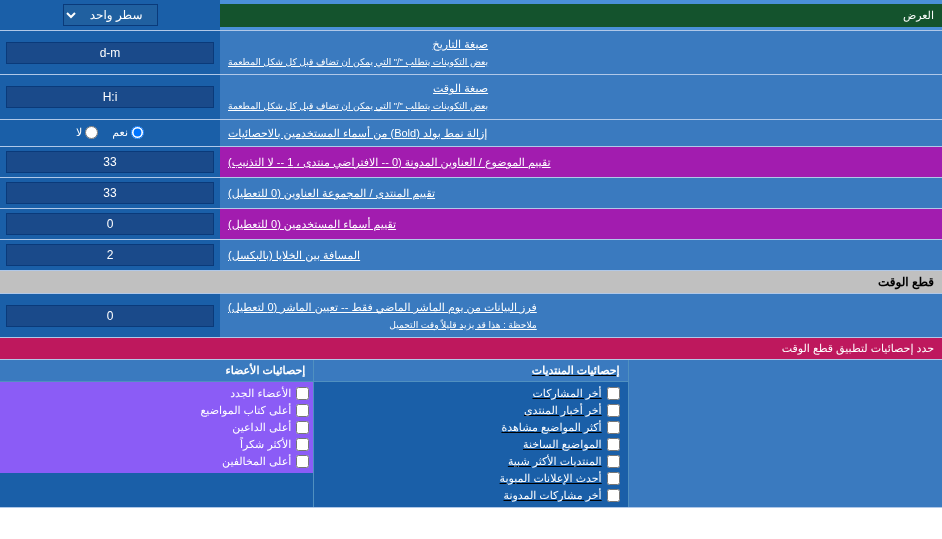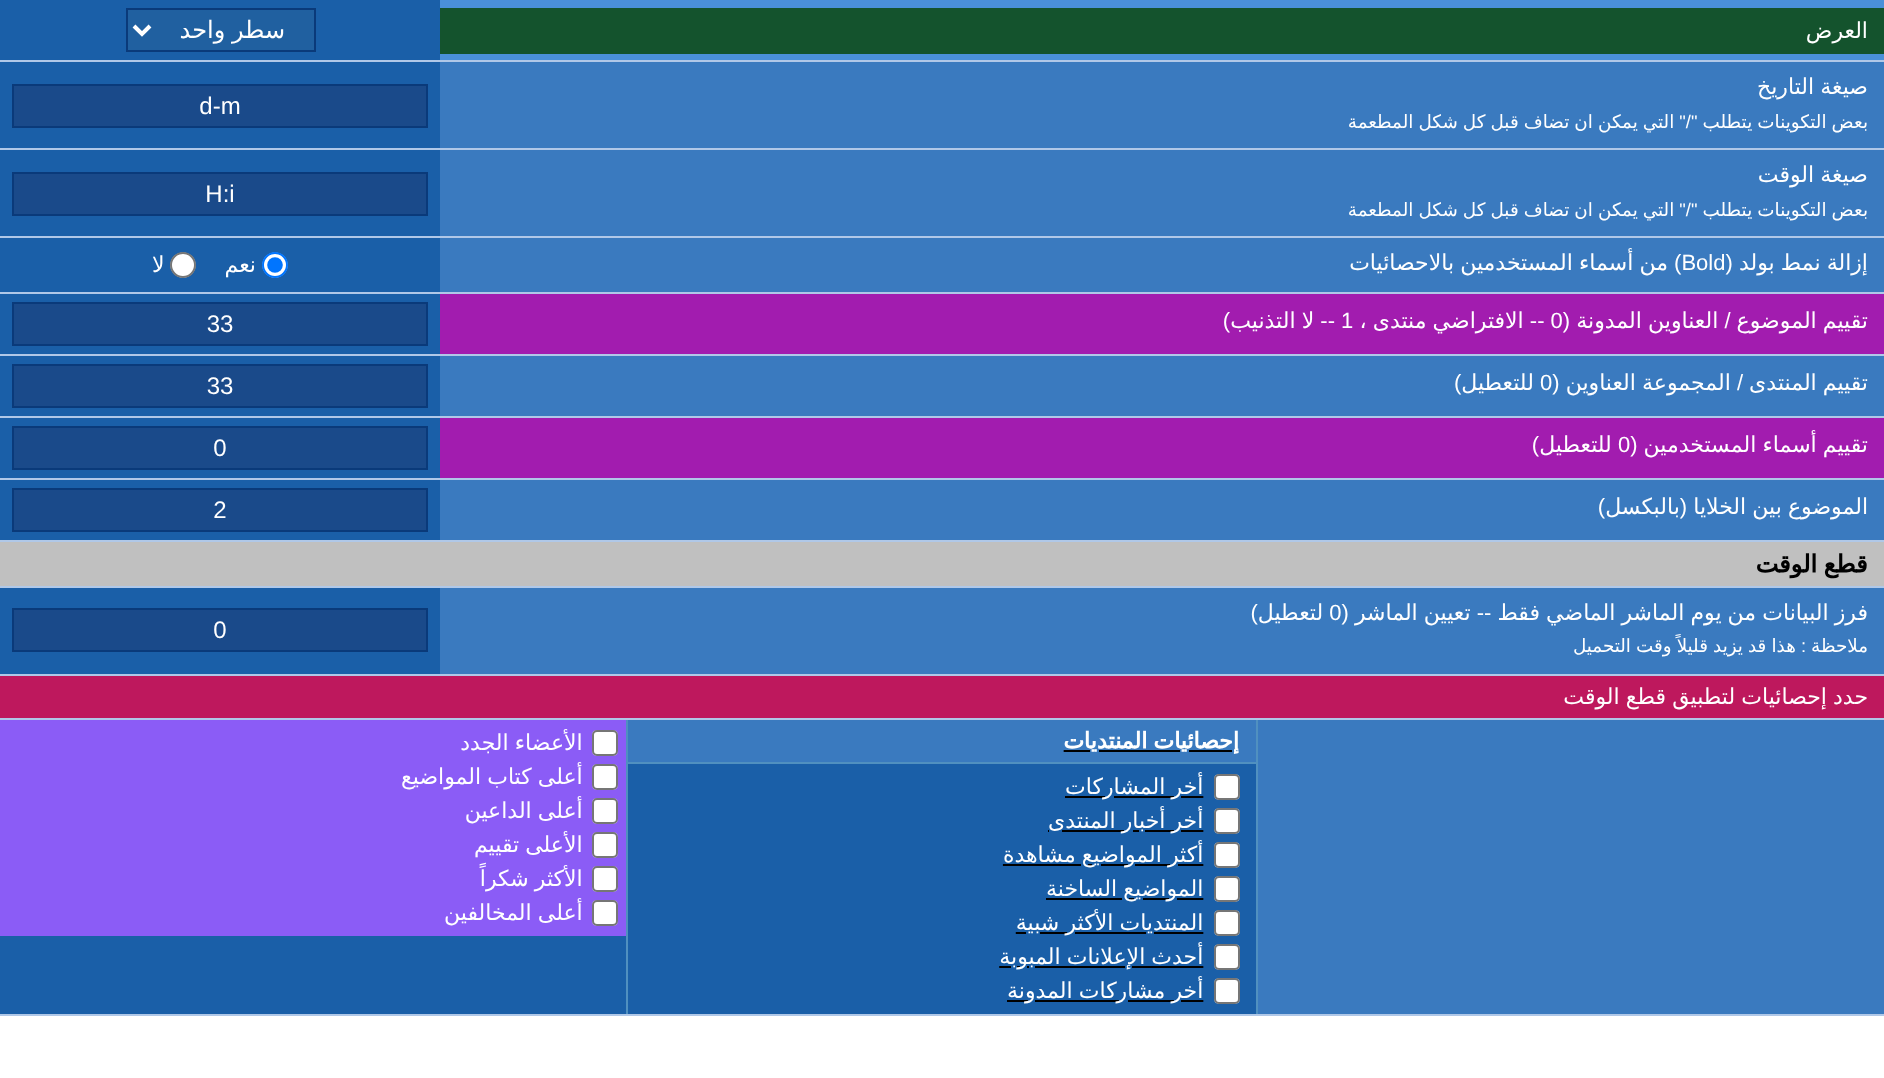--- a/index.html
+++ b/index.html
@@ -23,22 +23,24 @@
     }
 
     .label-cell {
       flex: 1;
       background: #3a7abf;
       color: #fff;
       padding: 5px 8px;
       text-align: right;
       display: flex;
       align-items: center;
+      justify-content: flex-end;
       font-size: 11px;
       line-height: 1.5;
+      text-decoration: underline;
     }
 
     .label-cell.light {
       background: #a21caf;
     }
 
     .input-cell {
       width: 220px;
       background: #1a5fa8;
       display: flex;
@@ -215,21 +217,21 @@
     <div class="label-cell light">
       <span>تقييم أسماء المستخدمين (0 للتعطيل)</span>
     </div>
     <div class="input-cell">
       <input type="text" value="0" style="">
     </div>
   </div>
 
   <div class="row">
     <div class="label-cell">
-      <span>الموضوع بين الخلايا (بالبكسل)</span>
+      <span>المسافة بين الخلايا (بالبكسل)</span>
     </div>
     <div class="input-cell">
       <input type="text" value="2" style="">
     </div>
   </div>
 
   <div class="section-header">
     <span>قطع الوقت</span>
   </div>
 
@@ -280,39 +282,38 @@
             <span>أحدث الإعلانات المبوبة</span>
           </div>
         <div class="stats-item">
             <input type="checkbox" style="">
             <span>أخر مشاركات المدونة</span>
           </div>
       </div>
     </div>
 
     <div style="flex: 1;">
+      <div style="background: #3a7abf; color: #fff; padding: 4px 8px; font-size: 11px; font-weight: bold; text-align: right; border-bottom: 1px solid #5090c0;">
+        <span>إحصائيات الأعضاء</span>
+      </div>
       <div style="padding: 3px 4px; background: #8b5cf6;">
         <div class="stats-item">
             <input type="checkbox" style="">
             <span>الأعضاء الجدد</span>
           </div>
         <div class="stats-item">
             <input type="checkbox" style="">
             <span>أعلى كتاب المواضيع</span>
           </div>
         <div class="stats-item">
             <input type="checkbox" style="">
             <span>أعلى الداعين</span>
           </div>
         <div class="stats-item">
             <input type="checkbox" style="">
-            <span>الأعلى تقييم</span>
-          </div>
-        <div class="stats-item">
-            <input type="checkbox" style="">
             <span>الأكثر شكراً</span>
           </div>
         <div class="stats-item">
             <input type="checkbox" style="">
             <span>أعلى المخالفين</span>
           </div>
       </div>
     </div>
   </div>
 

